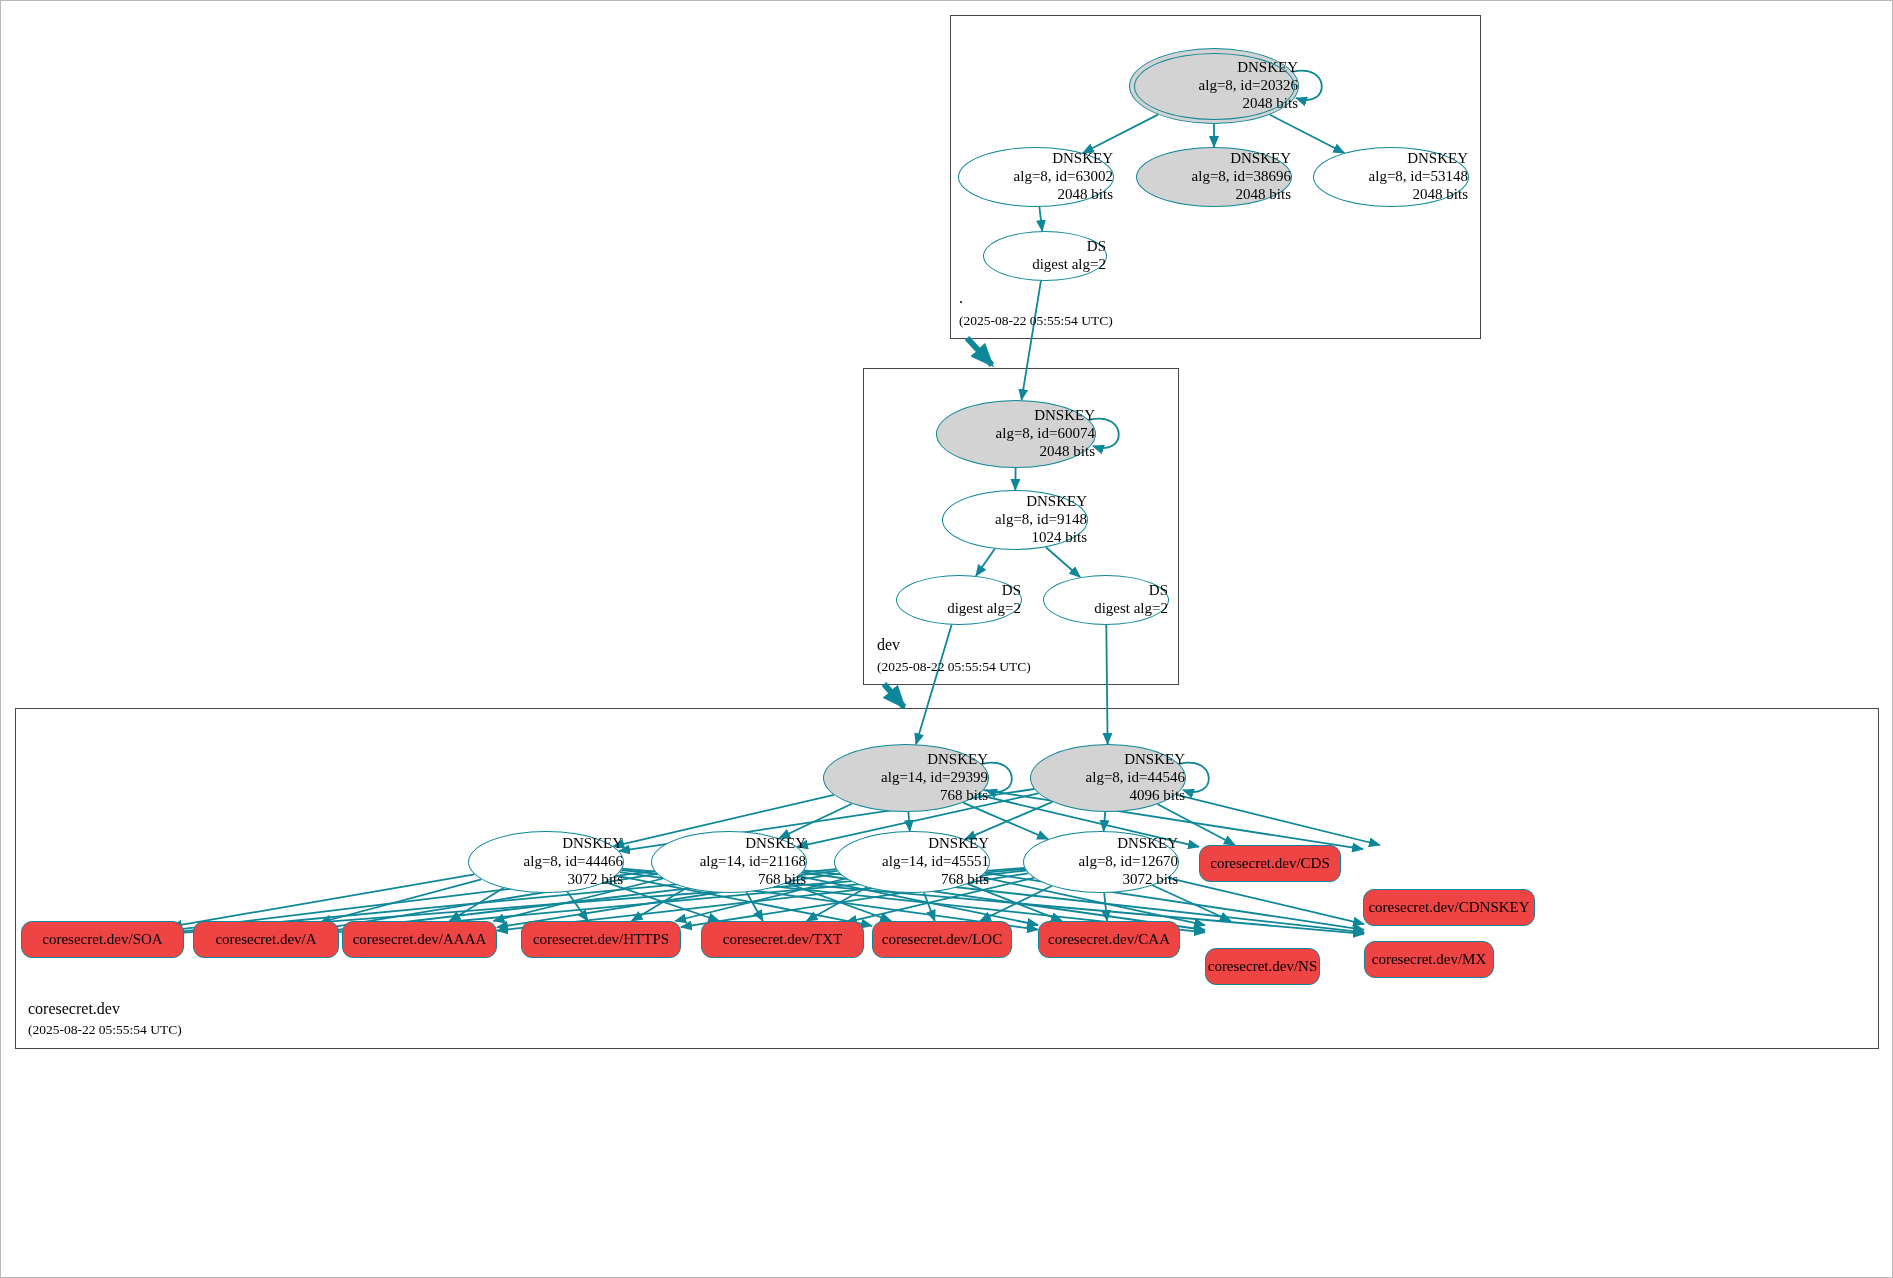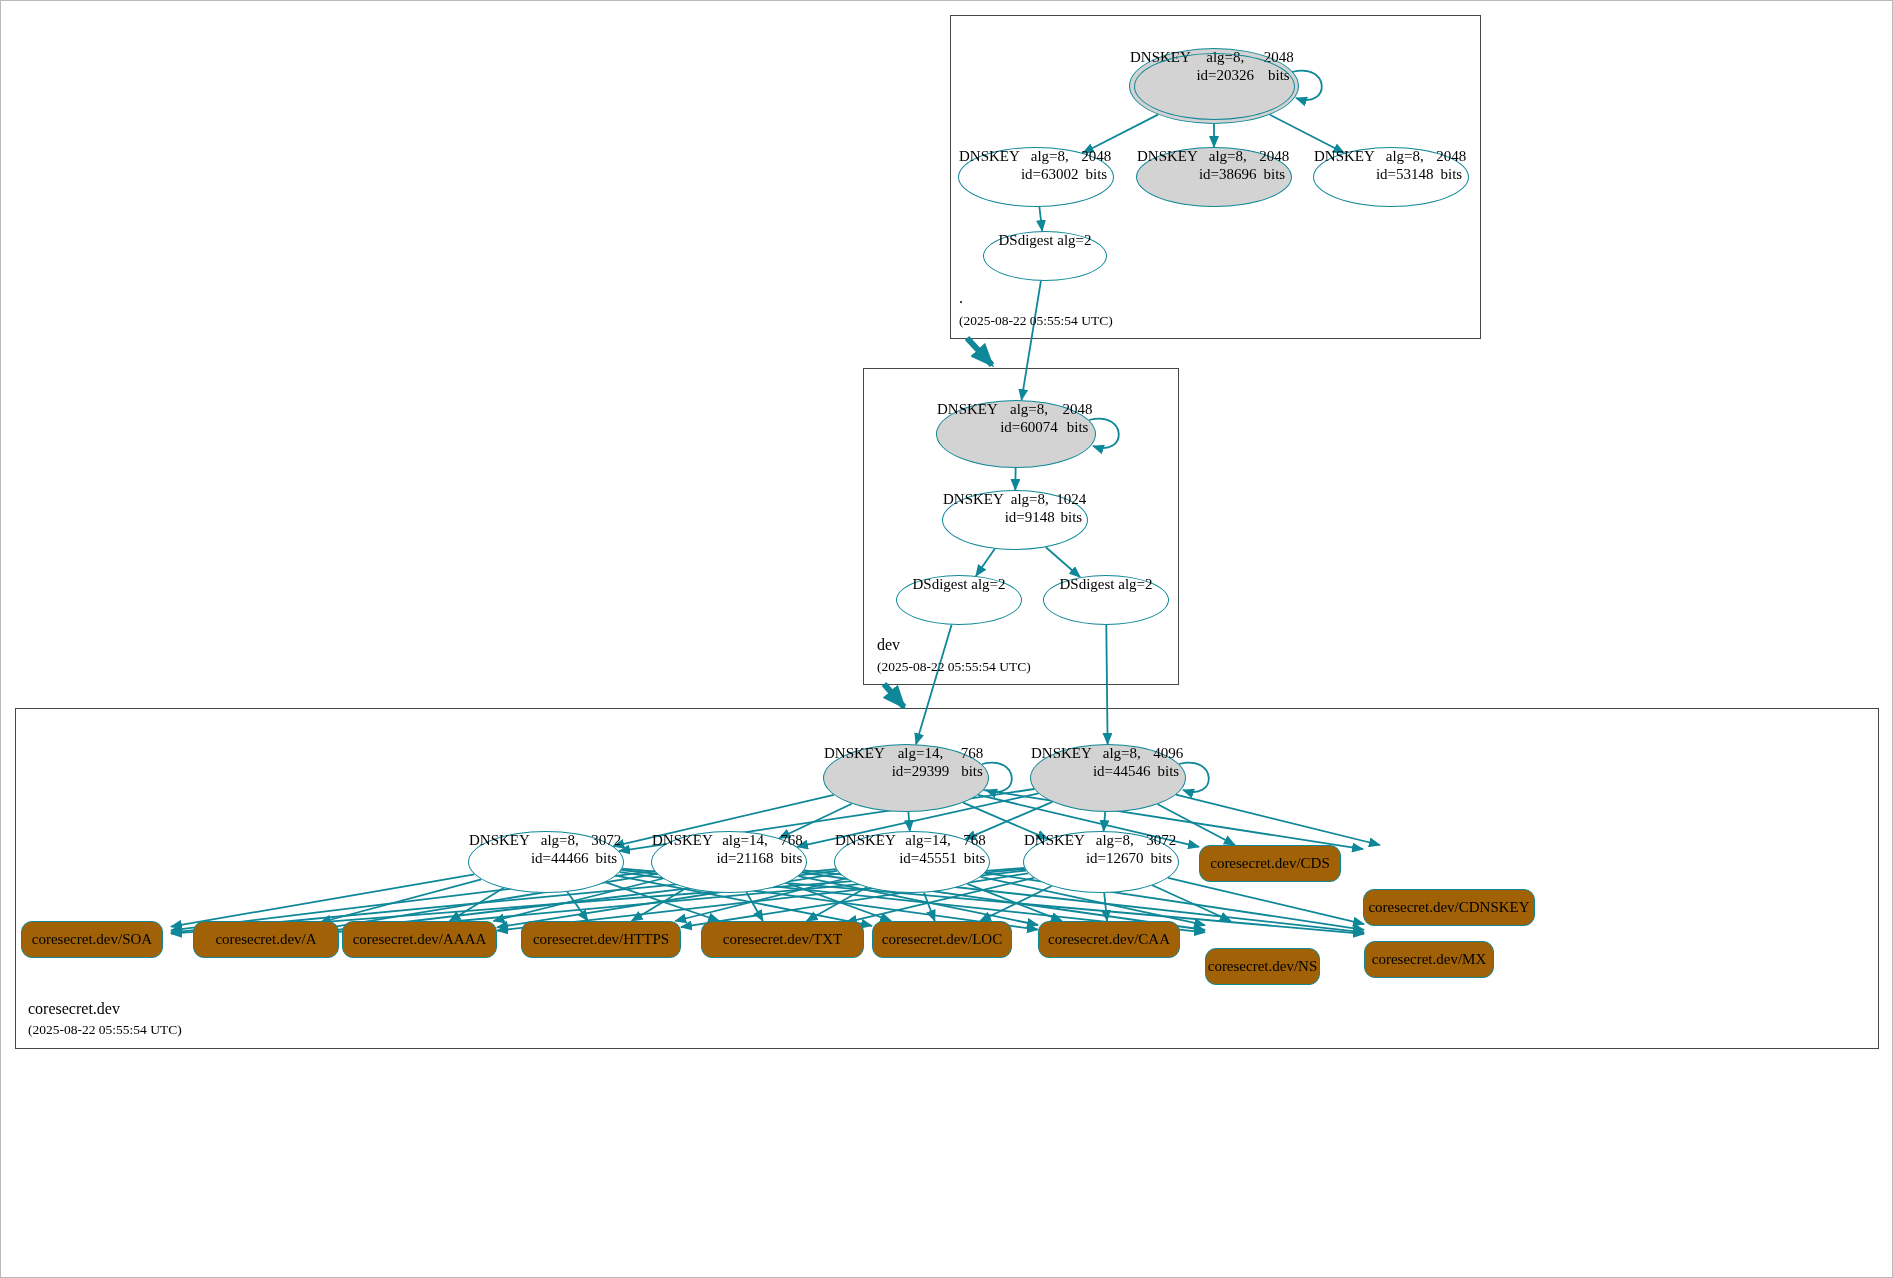--- a/index.html
+++ b/index.html
@@ -1,29 +1,29 @@
 <!DOCTYPE html>
 <html style="--teal: #0e8798;"><head>
 <meta charset="utf-8">
 <style>
   *{box-sizing:border-box;margin:0;padding:0}
   html,body{background:#ffffff}
   body{font-family:"Liberation Serif","DejaVu Serif",serif;color:#000}
   #page{position:relative;width:1893px;height:1278px;background:#fff;overflow:hidden;border:1px solid #b9b9b9}
   #edge-layer{position:absolute;left:0;top:0;z-index:1}
   .zonebox{position:absolute;border:1px solid #474747;background:transparent;z-index:0}
-  .node{position:absolute;z-index:2;display:flex;flex-direction:row;align-items:flex-start;justify-content:center;
+  .node{position:absolute;z-index:2;display:flex;flex-direction:column;align-items:flex-end;justify-content:center;
         text-align:center;background:#fff;border:1.6px solid var(--teal,#0e8798)}
   .ellipse{border-radius:50%}
   .sep{background:#d3d3d3}
   .double::before{content:"";position:absolute;inset:3.5px;border:1.6px solid var(--teal,#0e8798);border-radius:50%}
   .nl1{font-size:15px;line-height:1.18}
   .nl2{font-size:15px;line-height:1.18}
   .rrset{position:absolute;z-index:2;display:flex;align-items:center;justify-content:center;text-align:center;
-         background:#a16207;border:1.6px solid var(--teal,#0e8798);border-radius:11px;font-size:15px}
+         background:#ef4444;border:1.6px solid var(--teal,#0e8798);border-radius:11px;font-size:15px}
   .zlabel{position:absolute;z-index:2;font-size:16px}
   .zts{position:absolute;z-index:2;font-size:13.5px}
 </style>
 </head>
 <body>
 
 <div id="page">
 
   <svg id="edge-layer" width="1893" height="1278">
     <defs>
@@ -182,21 +182,21 @@
     <div class="nl2">alg=8, id=12670</div>
     <div class="nl2">3072 bits</div>
   </div>
 
   <div class="rrset" style="left:1198px;top:844px;width:142px;height:37px">
     <span>coresecret.dev/CDS</span>
   </div>
   <div class="rrset" style="left:1362px;top:888px;width:172px;height:37px">
     <span>coresecret.dev/CDNSKEY</span>
   </div>
-  <div class="rrset" style="left:20px;top:920px;width:142px;height:37px">
+  <div class="rrset" style="left:20px;top:920px;width:163px;height:37px">
     <span>coresecret.dev/SOA</span>
   </div>
   <div class="rrset" style="left:192px;top:920px;width:146px;height:37px">
     <span>coresecret.dev/A</span>
   </div>
   <div class="rrset" style="left:341px;top:920px;width:155px;height:37px">
     <span>coresecret.dev/AAAA</span>
   </div>
   <div class="rrset" style="left:520px;top:920px;width:160px;height:37px">
     <span>coresecret.dev/HTTPS</span>

